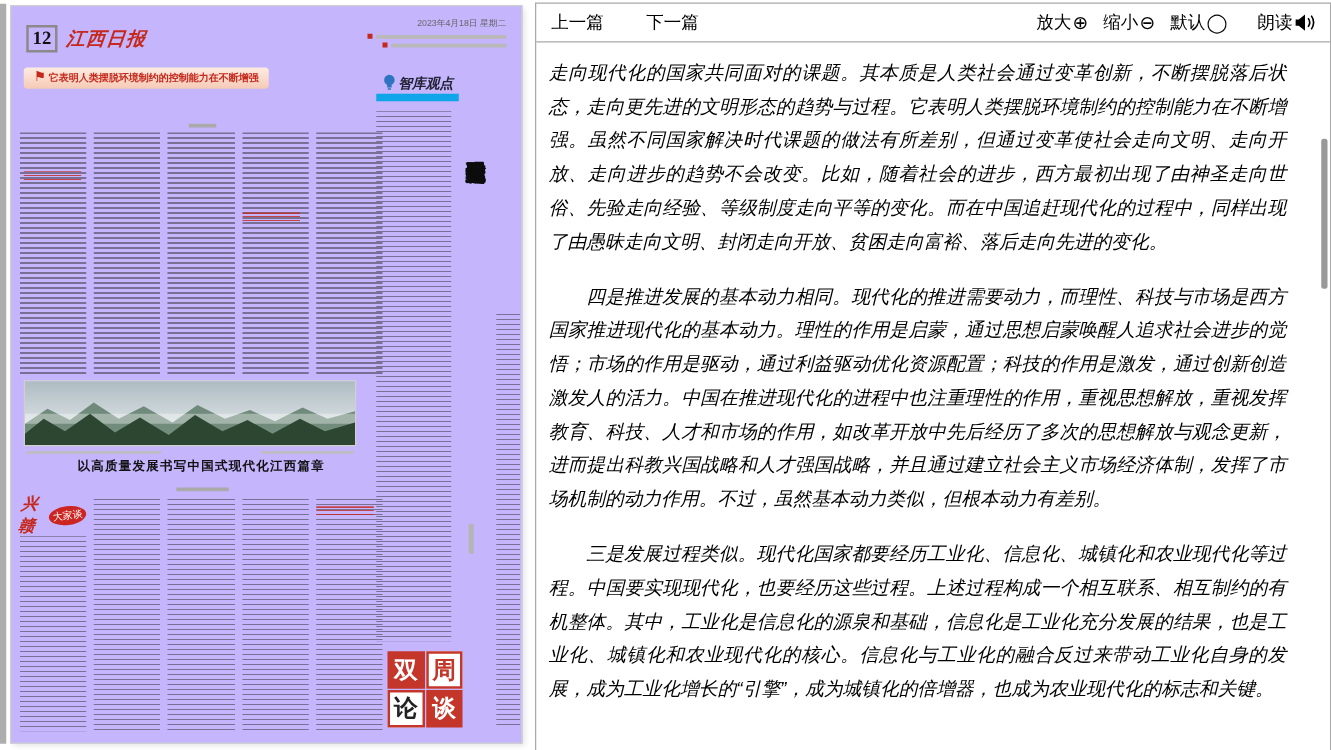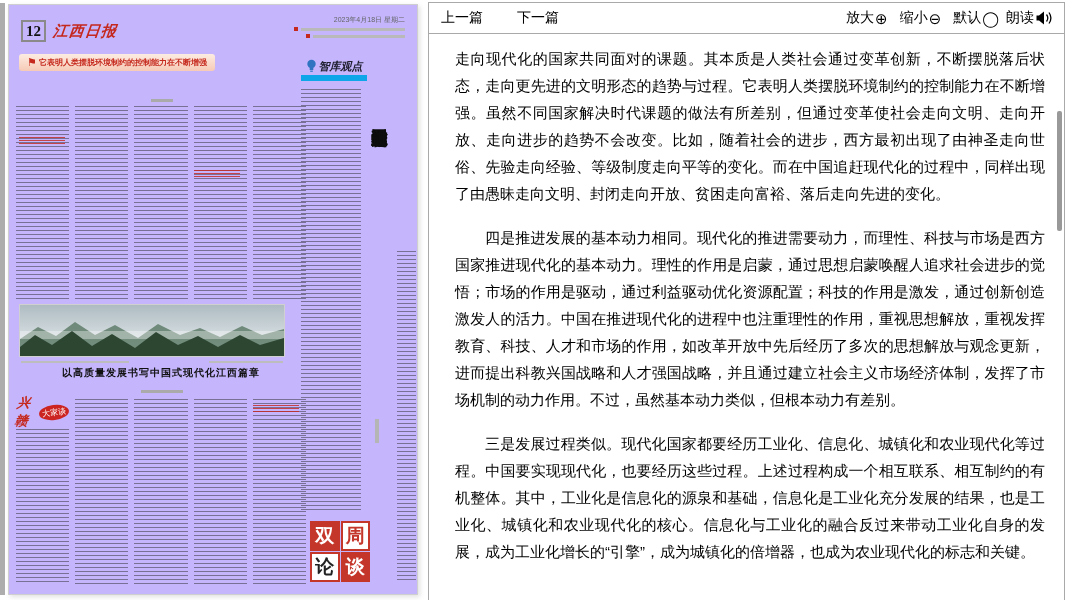--- a/index.html
+++ b/index.html
@@ -110,22 +110,22 @@
     display:flex;align-items:center;padding:0 12px;font-size:14px;
   }
   .tb-btn{cursor:pointer;display:flex;align-items:center;white-space:nowrap;}
   .tb-left .tb-btn{margin-right:34px;}
   .tb-left{display:flex;}
   .tb-right{margin-left:auto;display:flex;align-items:center;}
   .tb-right .tb-btn{margin-left:12px;}
   .glyph{font-size:15px;line-height:15px;margin-left:1px;}
   .spk{margin-left:2px;}
   .article{
-    position:absolute;left:26px;top:31px;width:590px;padding-top:11px;
-    font-size:15px;line-height:27px;color:#000;text-align:justify;
+    position:absolute;left:10px;top:31px;width:590px;padding-top:11px;
+    font-size:15px;line-height:27px;color:#000;text-align:justify;font-style:italic;
   }
   .article p{margin:0;}
   .article p + p{margin-top:17px;text-indent:2em;}
   .vscroll{position:absolute;right:2px;top:108px;width:5px;height:120px;background:#999;border-radius:2px;cursor:pointer;}
 </style>
 </head>
 <body>
 
 <div class="page-edge"></div>
 
@@ -235,21 +235,21 @@
         <span class="glyph">⊕</span>
       </span>
       <span class="tb-btn">
         <span>缩小</span>
         <span class="glyph">⊖</span>
       </span>
       <span class="tb-btn">
         <span>默认</span>
         <span class="glyph">◯</span>
       </span>
-      <span class="tb-btn" style="margin-left:7px;">
+      <span class="tb-btn" style="margin-left:24px;">
         <span>朗读</span>
         <svg class="spk" width="16" height="14" viewBox="0 0 16 14">
           <polygon points="8,0.5 8,13.5 3,9.5 0.5,9.5 0.5,4.5 3,4.5" fill="#000"></polygon>
           <path d="M10.5,3.5 q2.6,3.5 0,7" stroke="#000" stroke-width="1.3" fill="none"></path>
           <path d="M13,1.5 q3.8,5.5 0,11" stroke="#000" stroke-width="1.3" fill="none"></path>
         </svg>
       </span>
     </div>
   </div>
 

